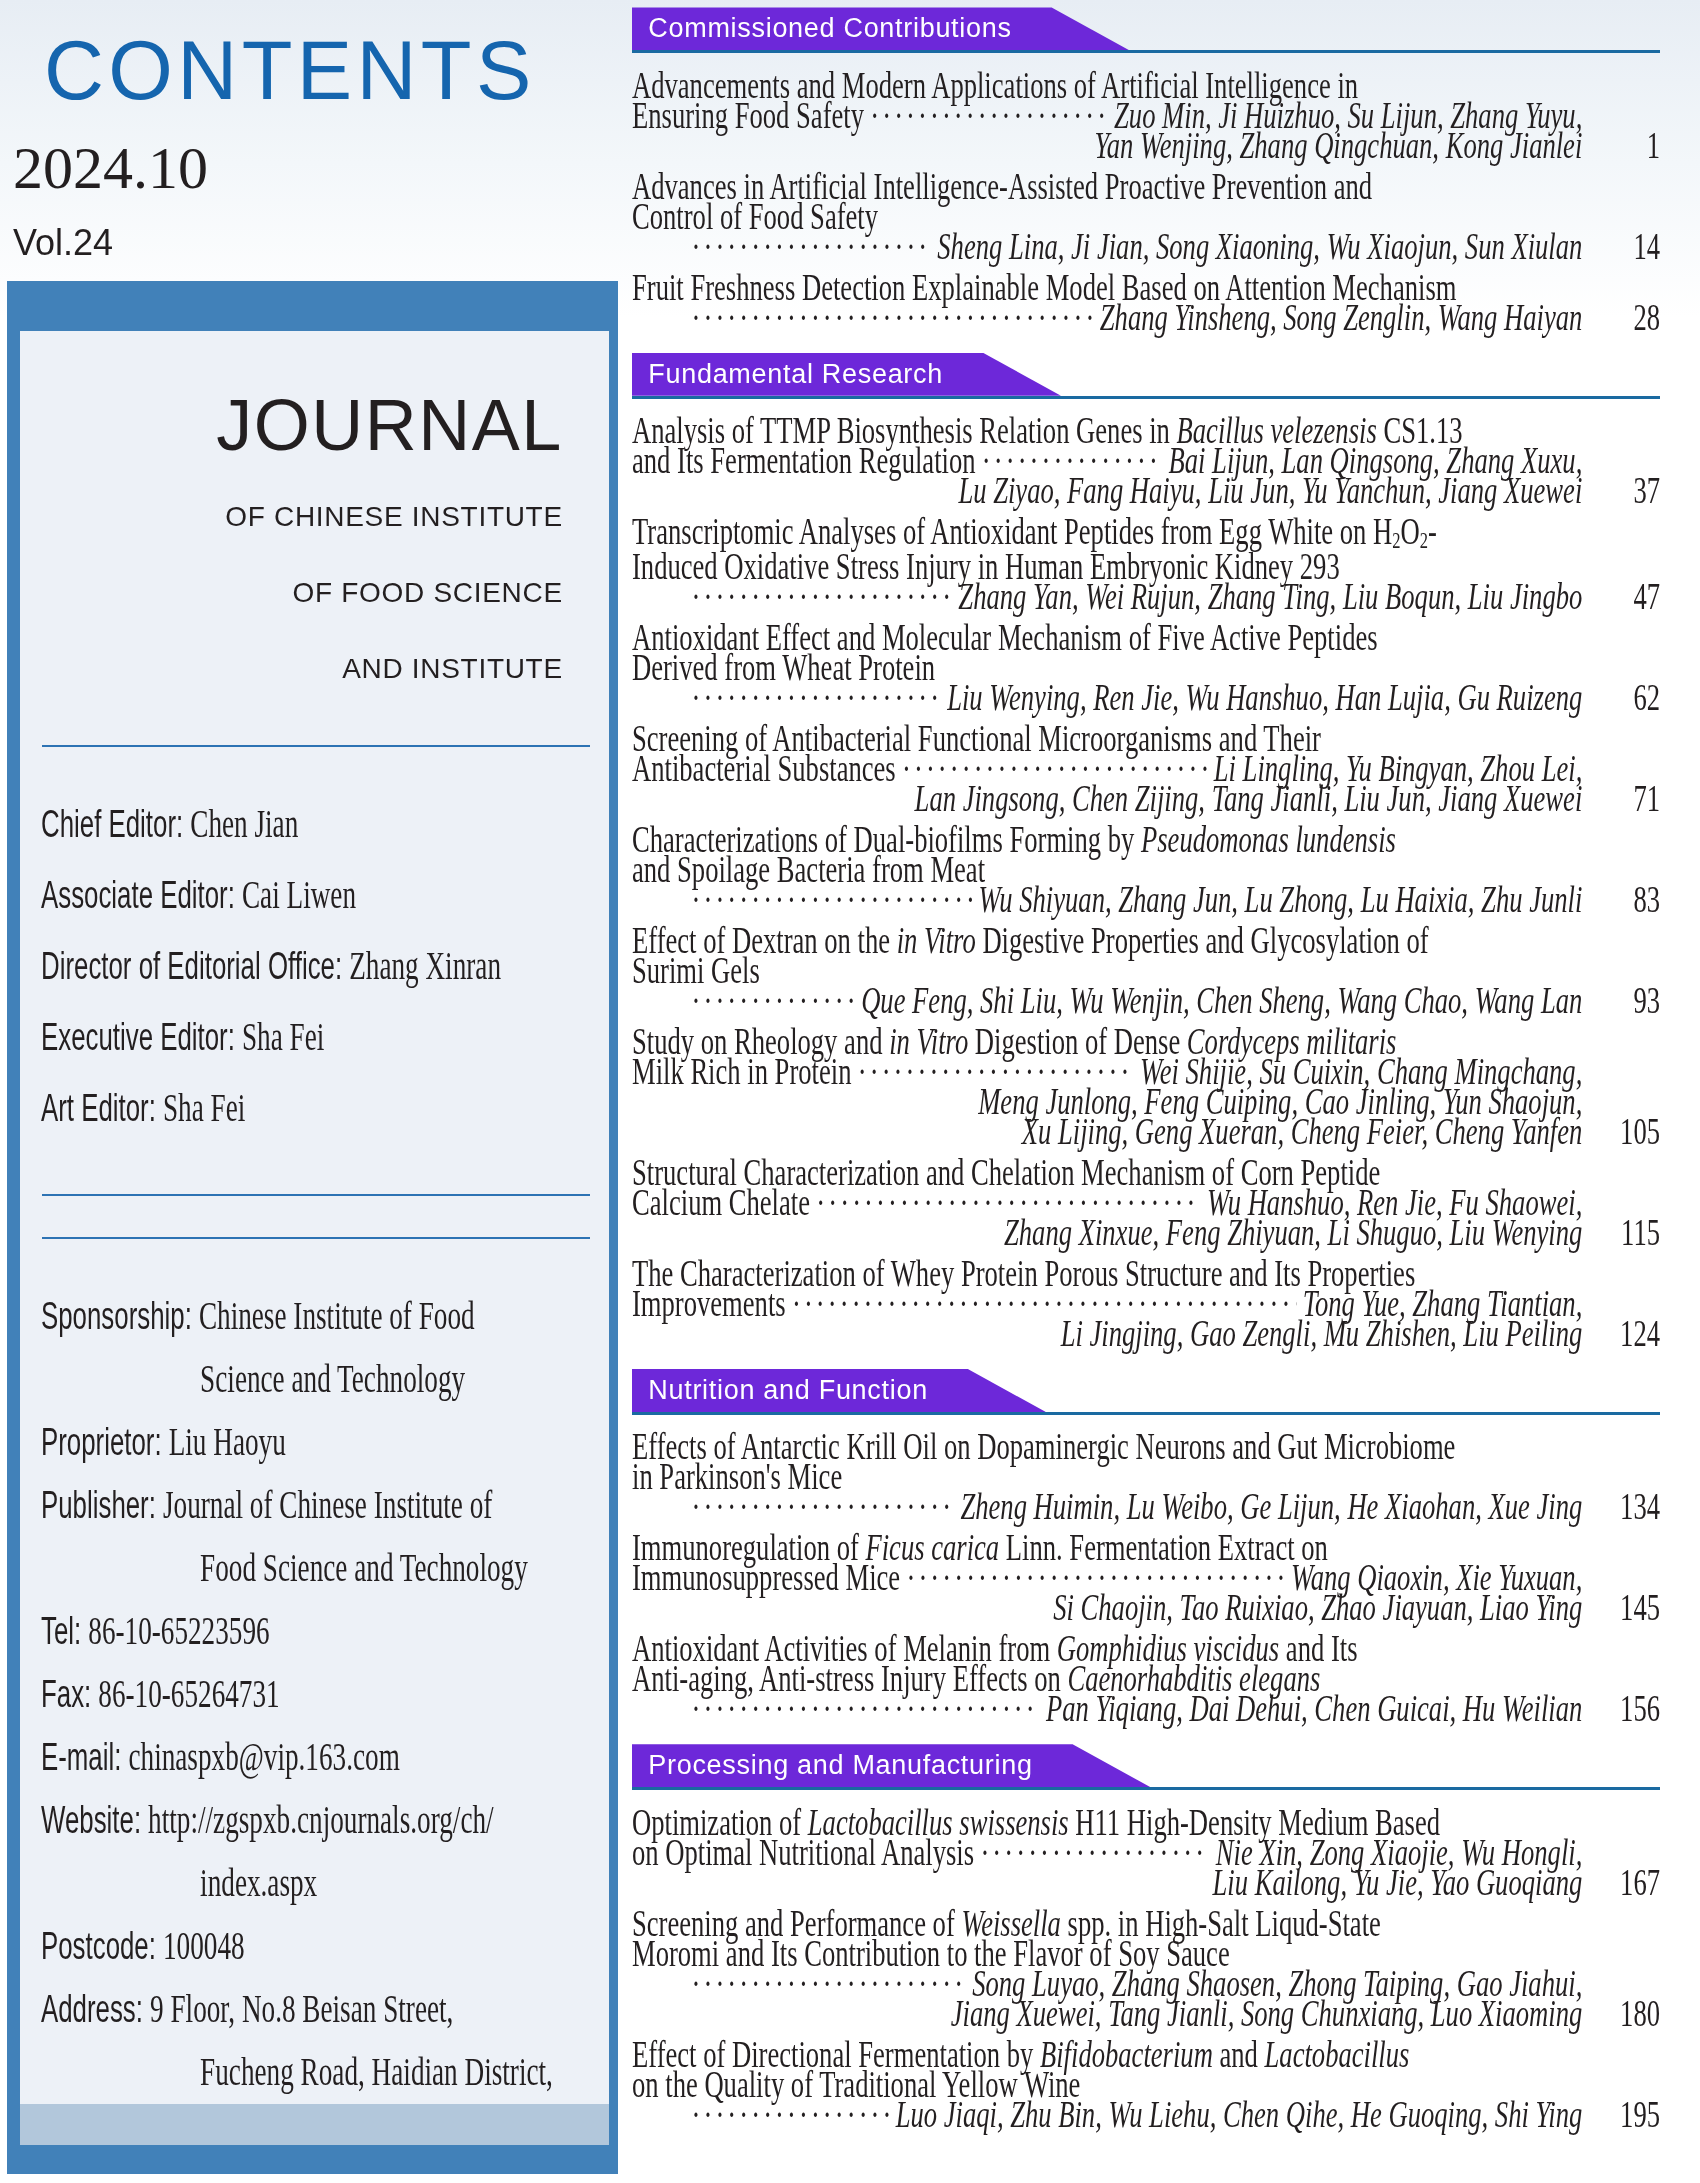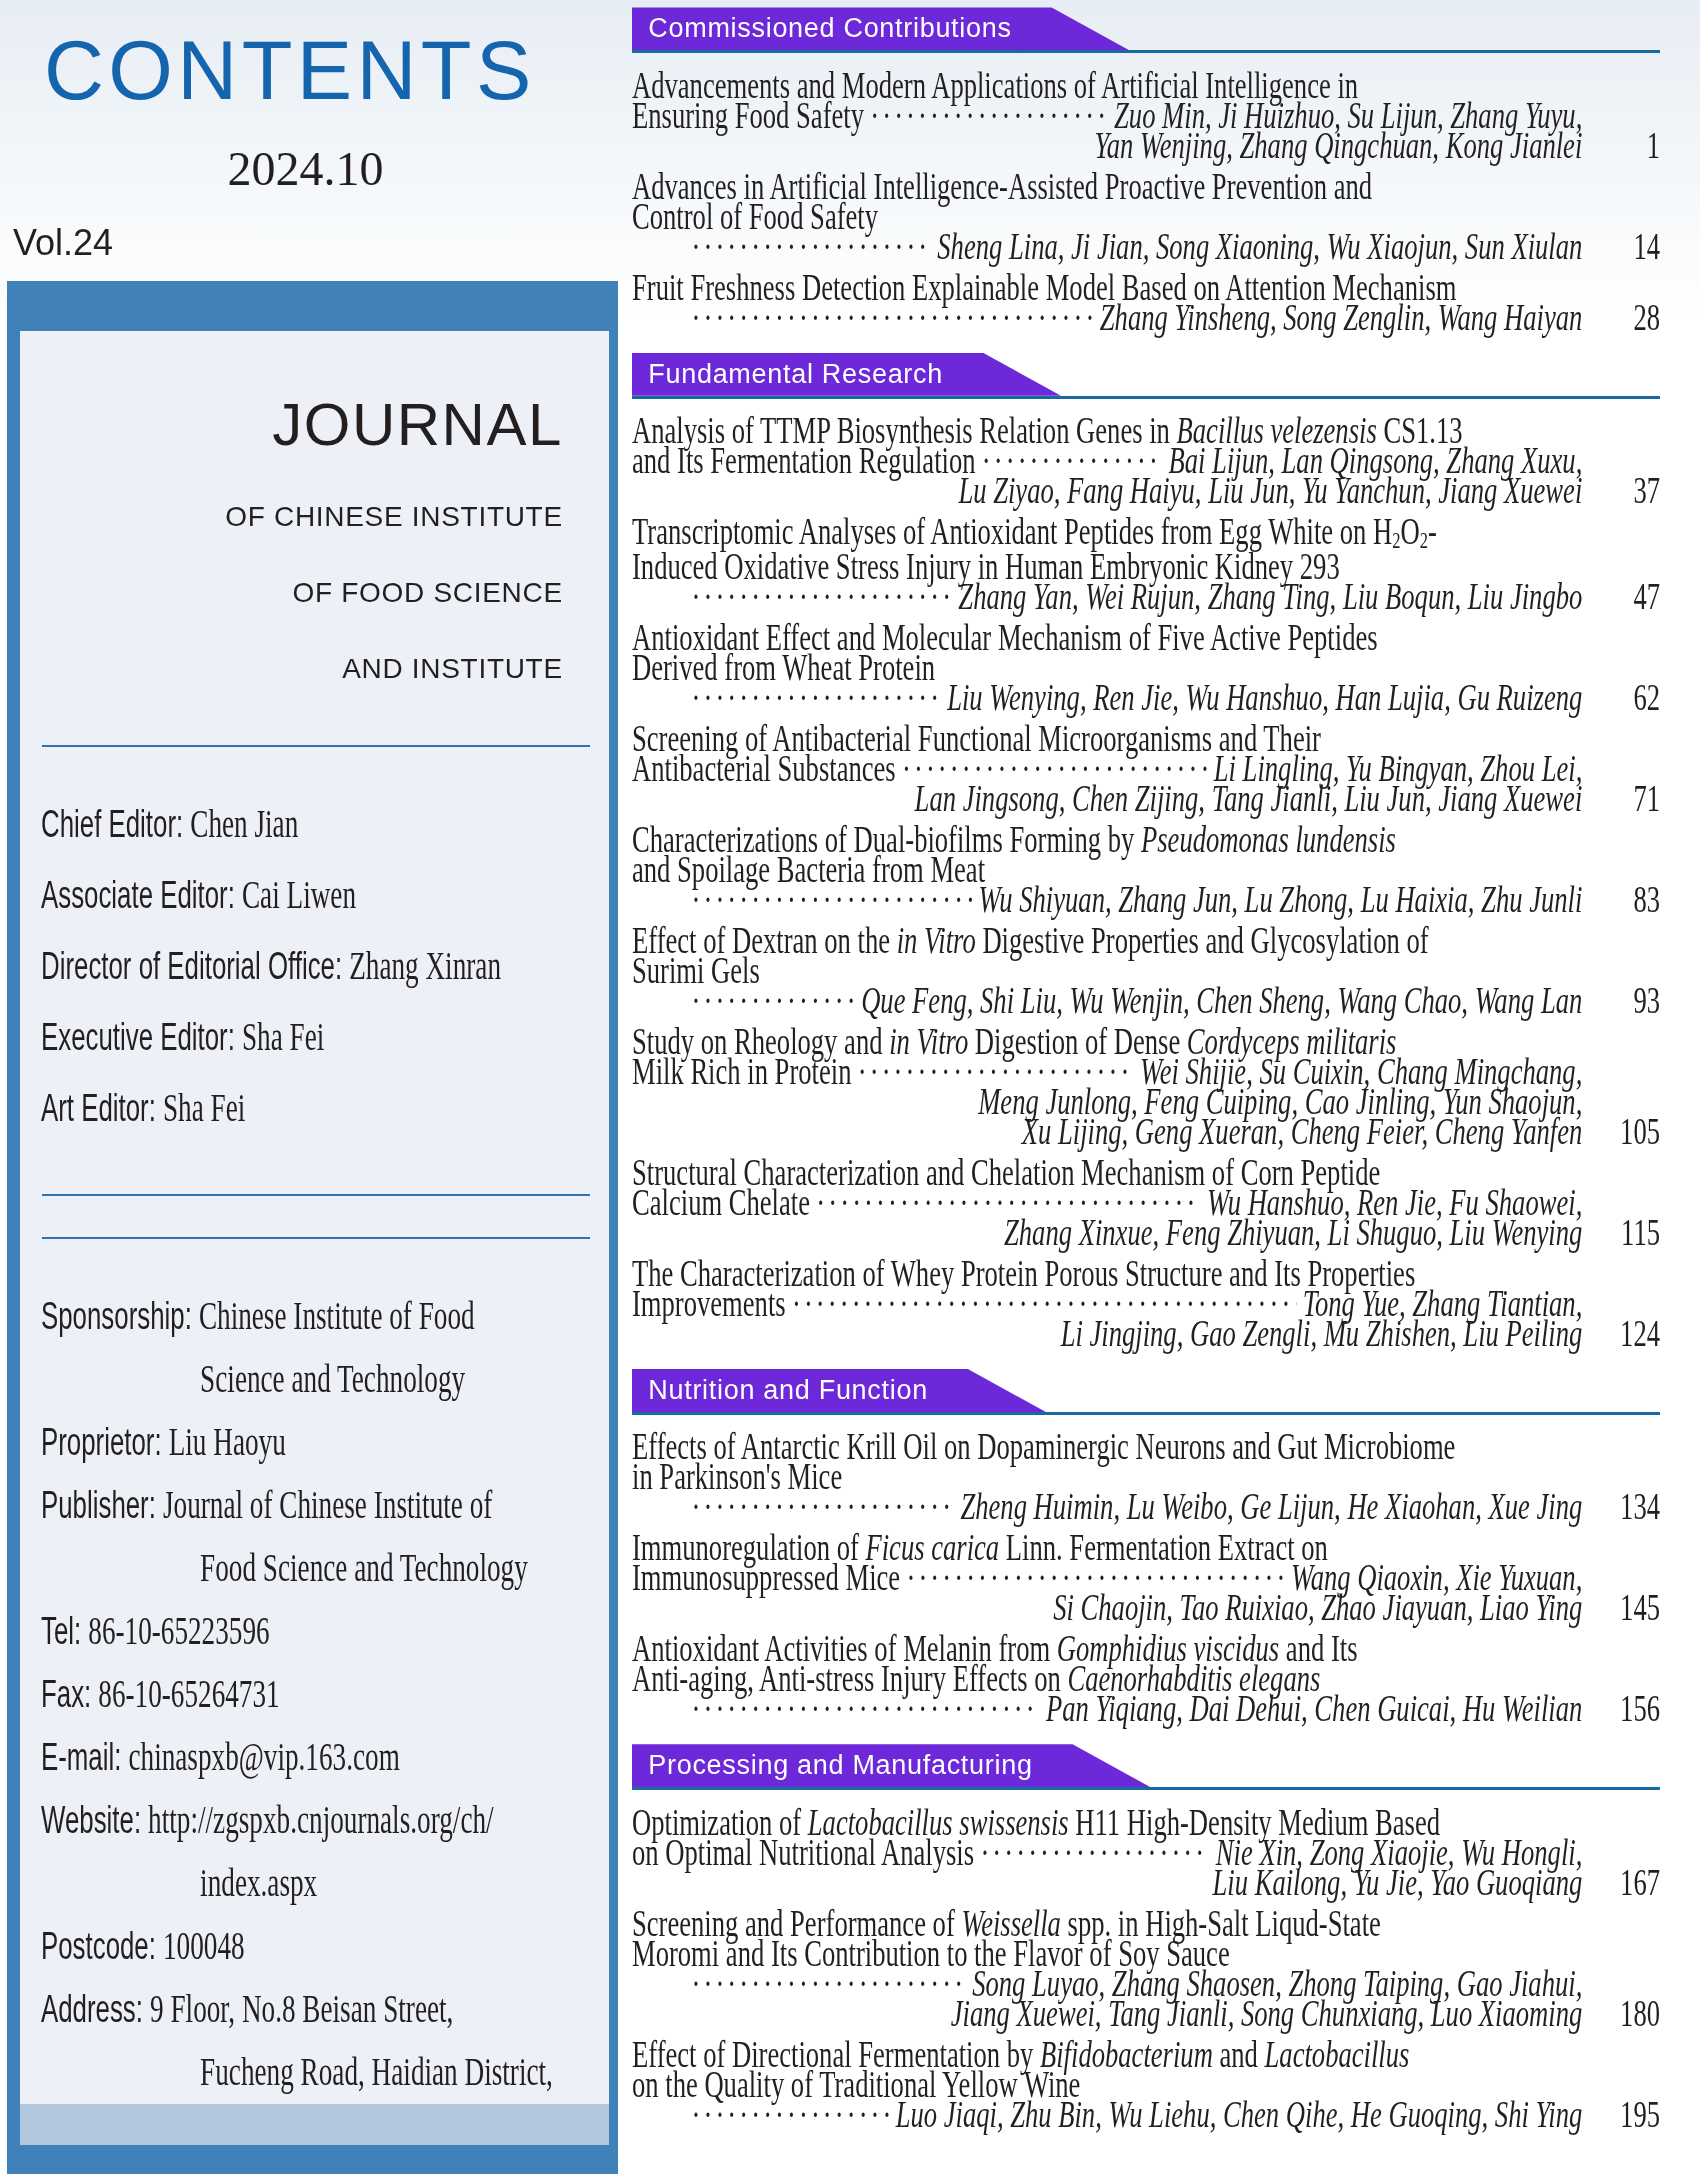--- a/index.html
+++ b/index.html
@@ -4,28 +4,28 @@
 <style>
   html,body{margin:0;padding:0;}
   body{
     width:1700px;height:2183px;position:relative;overflow:hidden;
     background:linear-gradient(180deg,#e7edf4 0px,#f3f7fa 163px,#ffffff 318px,#ffffff 100%);
     font-family:"Liberation Sans",sans-serif;color:#231f20;
   }
   
   .masthead{position:absolute;left:13px;top:0;width:612px;}
   .contents-title{font-size:83px;letter-spacing:4.4px;color:#1565ae;margin:15px 0 0 31px;line-height:111px;white-space:nowrap;}
-  .issue{font-family:"Liberation Serif",serif;font-size:48px;line-height:81px;text-align:center;padding-right:27px;margin-top:1.5px;}
+  .issue{font-family:"Liberation Serif",serif;font-size:60px;line-height:81px;text-align:left;padding-right:27px;margin-top:1.5px;}
   .volno{display:flex;justify-content:flex-end;gap:53px;padding-right:33px;font-size:36px;line-height:44px;margin-top:12px;flex-direction:column;}
   
   .sidebar{position:absolute;left:7.4px;top:281px;width:611px;height:1893px;background:#4181b9;box-sizing:border-box;padding:50px 9.6px 0 12.6px;}
   .sidebar-inner{background:#edf1f7;height:1773px;overflow:hidden;}
   .sidebar-strip{height:41px;background:#b2c7db;}
   .jtitle{text-align:right;padding:40px 46px 0 0;}
-  .jtitle-l0{font-size:60px;line-height:108px;letter-spacing:1.5px;}
+  .jtitle-l0{font-size:72px;line-height:108px;letter-spacing:1.5px;}
   .jtitle-ln{font-size:28px;line-height:76px;letter-spacing:0.7px;}
   .sdiv{border:none;border-top:2.2px solid #2d73b4;margin:38px 19px 0 22px;}
   .sdiv.mid1{margin-top:46px;}
   .sdiv.mid2{margin-top:41px;}
   .editors{margin:46px 0 0 21px;}
   .srow{white-space:pre;width:147%;transform:scaleX(0.68);transform-origin:0 0;}
   .editors .srow{line-height:61px;}
   .info{margin:50px 0 0 21px;}
   .info .srow{line-height:54px;}
   .srow .slabel{font-size:38px;}

